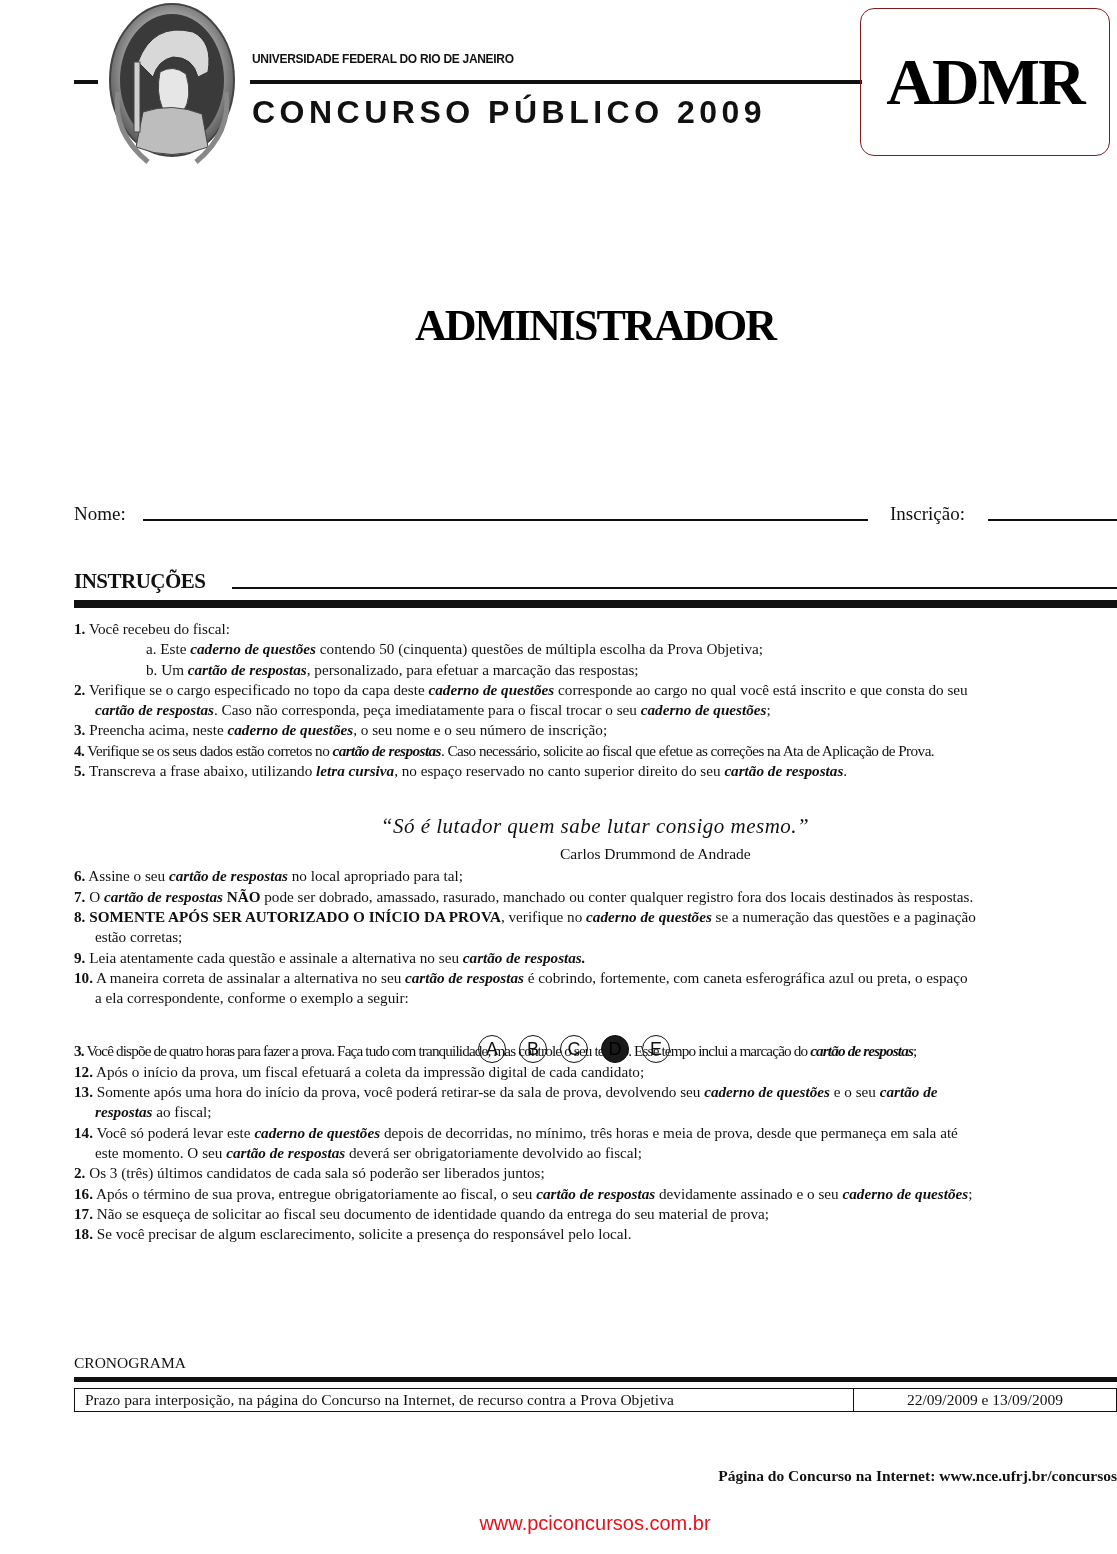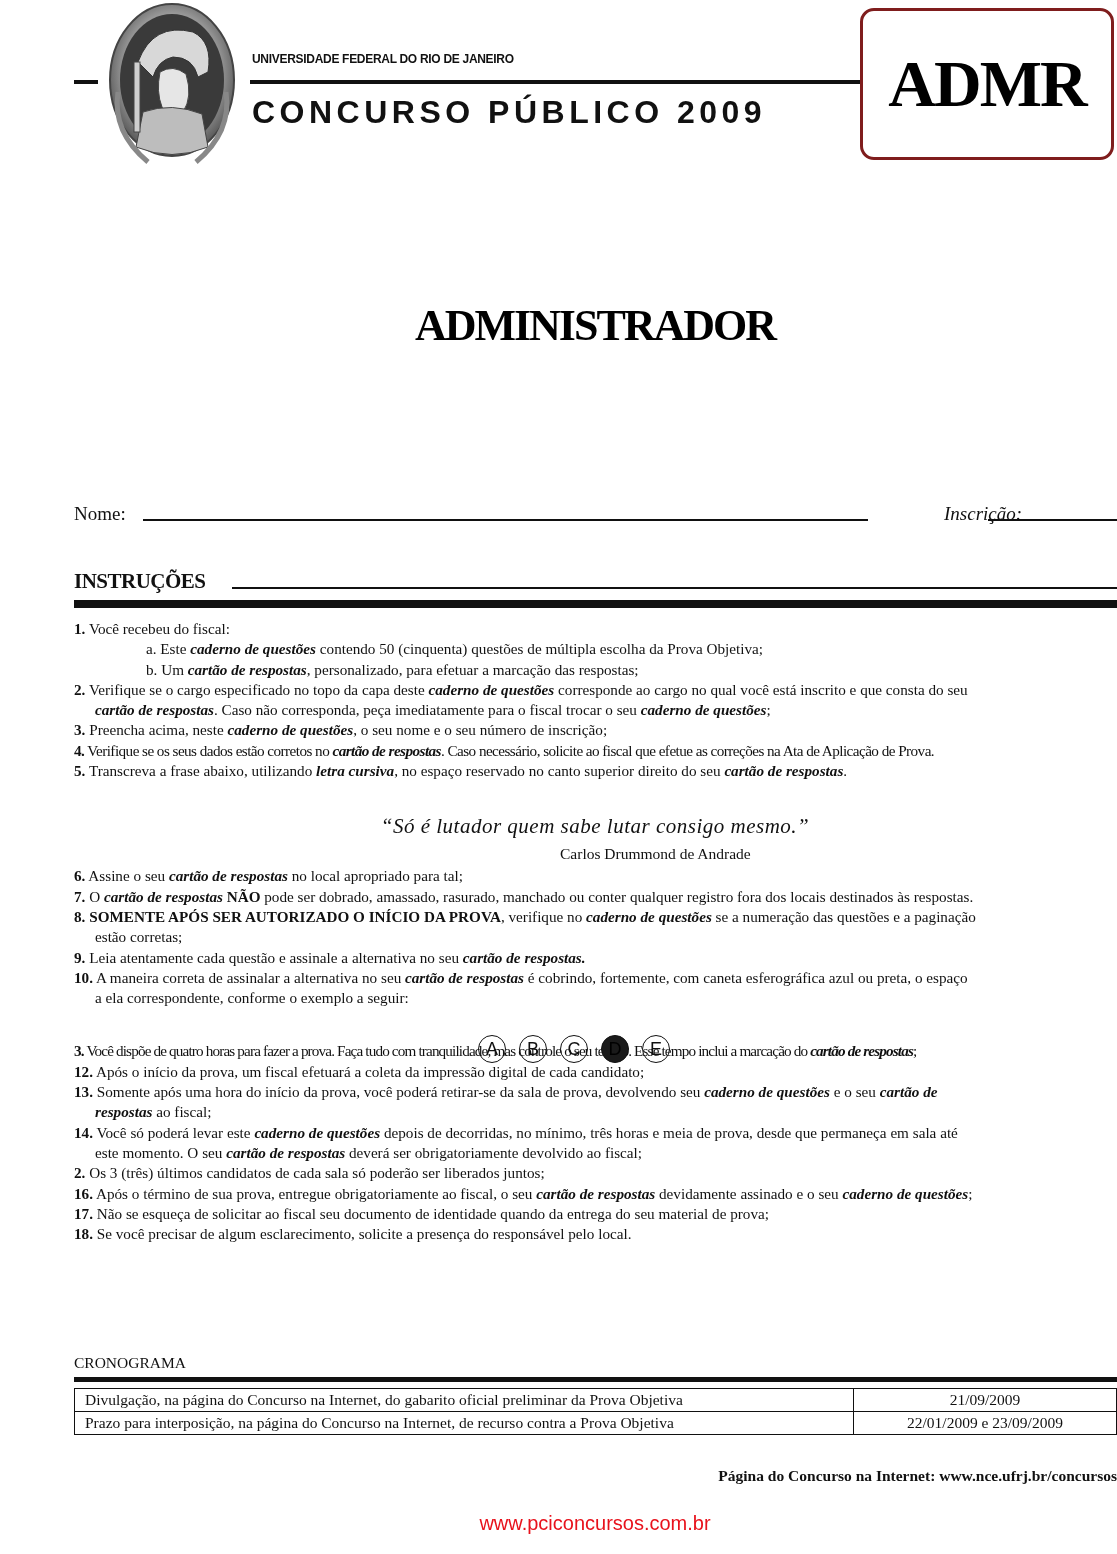--- a/index.html
+++ b/index.html
@@ -5,28 +5,28 @@
   html, body { margin:0; padding:0; background:#fff; }
   body { width:1117px; height:1554px; position:relative; overflow:hidden; font-family:"Liberation Serif", serif; color:#111; }
   .abs { position:absolute; }
 
   
   .emblem { left:98px; top:2px; width:148px; height:168px; }
   .hdr-line-left { left:74px; top:80px; width:24px; height:4px; background:#111; }
   .hdr-line-main { left:250px; top:80px; width:612px; height:4px; background:#111; }
   .univ { left:252px; top:52px; font-family:"Liberation Sans", sans-serif; font-weight:bold; font-size:12px; letter-spacing:-0.3px; color:#111; }
   .concurso { left:252px; top:94px; font-family:"Liberation Sans", sans-serif; font-weight:bold; font-size:32px; letter-spacing:4.5px; color:#111; }
-  .code-box { left:860px; top:8px; width:248px; height:146px; border:3px solid #7f1d1d; border-radius:14px; display:flex; align-items:center; justify-content:center; }
+  .code-box { left:860px; top:8px; width:248px; height:146px; border:1px solid #7f1d1d; border-radius:14px; display:flex; align-items:center; justify-content:center; }
   .code-box span { font-family:"Liberation Serif", serif; font-weight:bold; font-size:66px; letter-spacing:-2px; color:#000; }
 
   .title { left:0; width:1190px; top:300px; text-align:center; font-weight:bold; font-size:44px; letter-spacing:-2px; color:#000; }
 
   .nome-label { left:74px; top:503px; font-size:19px; }
   .nome-line { left:143px; top:519px; width:725px; height:1.5px; background:#111; }
-  .insc-label { left:944px; top:503px; font-size:19px;font-style:italic; }
+  .insc-label { left:890px; top:503px; font-size:19px; }
   .insc-line { left:988px; top:519px; width:129px; height:1.5px; background:#111; }
 
   .instr-title { left:74px; top:569px; font-weight:bold; font-size:21px; letter-spacing:-0.5px; }
   .instr-line { left:232px; top:587px; width:885px; height:2px; background:#111; }
   .instr-bar { left:74px; top:600px; width:1043px; height:8px; background:#111; }
 
   .instructions { left:74px; top:619px; width:1050px; font-size:15.2px; line-height:20.3px; }
   .instructions p { margin:0; white-space:nowrap; }
   .instructions .ind { padding-left:21px; }
   .instructions .sub { padding-left:72px; }
@@ -131,25 +131,21 @@
   <div class="bubble">B</div>
   <div class="bubble">C</div>
   <div class="bubble filled">D</div>
   <div class="bubble">E</div>
 </div>
 
 <div class="abs crono-title">CRONOGRAMA</div>
 <div class="abs crono-bar"></div>
 <table class="abs crono-table">
   <tbody>
-      <tr>
-    <td>Divulgação, na página do Concurso na Internet, do gabarito oficial preliminar da Prova Objetiva</td>
-    <td class="date">21/09/2009</td>
-  </tr>
   <tr>
     <td>Prazo para interposição, na página do Concurso na Internet, de recurso contra a Prova Objetiva</td>
-    <td class="date">22/01/2009 e 23/09/2009</td>
+    <td class="date">22/09/2009 e 13/09/2009</td>
   </tr>
 </tbody>
   </table>
 <div class="abs site-line">Página do Concurso na Internet: www.nce.ufrj.br/concursos</div>
 
 <div class="abs footer-url">www.pciconcursos.com.br</div>
 
 </body></html>

